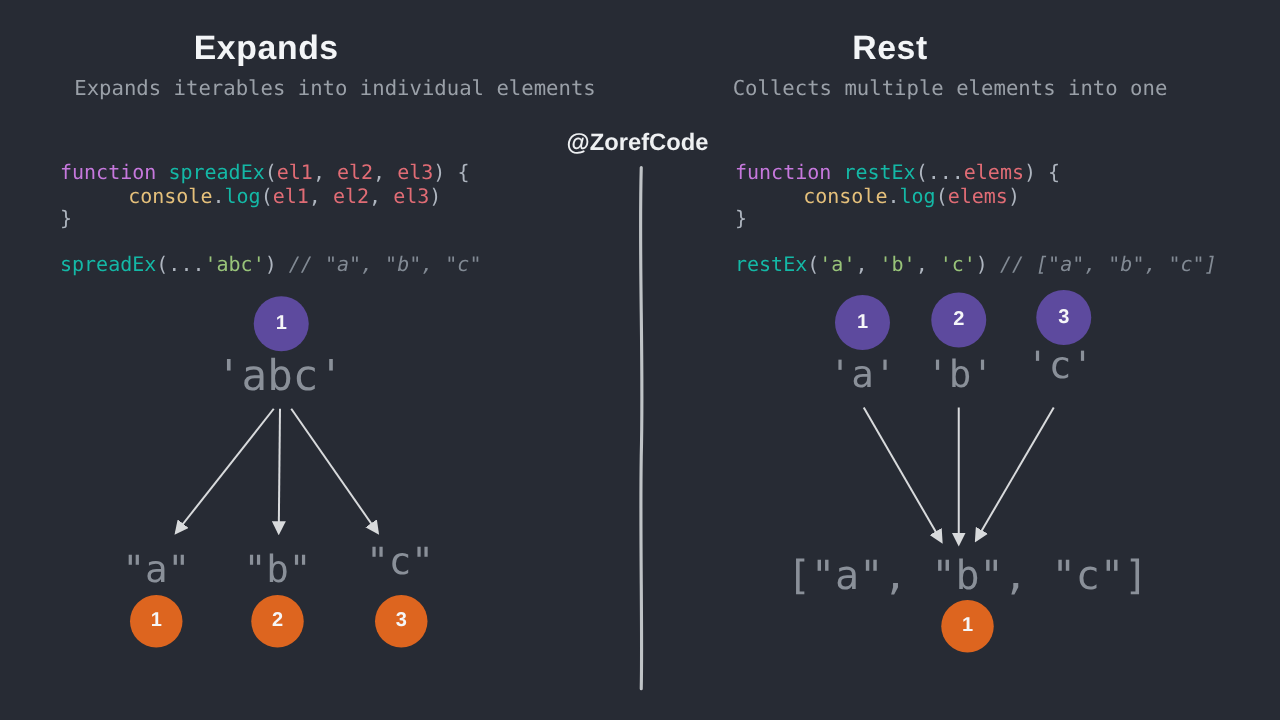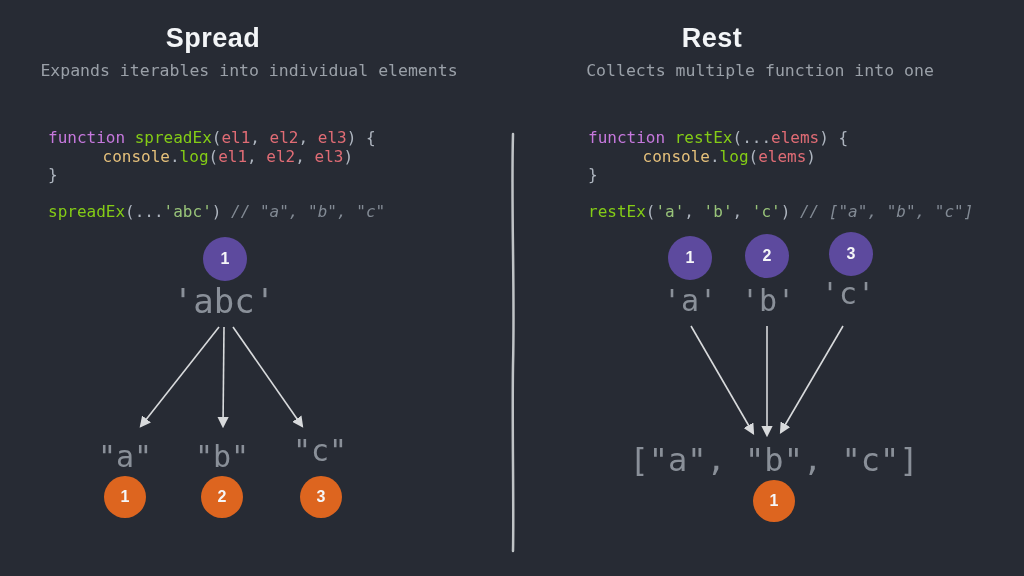--- a/index.html
+++ b/index.html
@@ -39,21 +39,21 @@
     white-space: nowrap;
   }
   .code {
     position: absolute;
     font-size: 16px;
     line-height: 18.5px;
     white-space: pre;
   }
   .code-line { min-height: 18.5px; }
   .t-kw { color: #c678dd; text-align: center; }
-  .t-fn { color: #84cc16; }
+  .t-fn { color: #14b8a6; }
   .t-pr { color: #e06c75; }
   .t-ob { color: #e5c07b; margin-left: 16px; }
   .t-st { color: #98c379; }
   .t-pl { color: #aeb5bf; }
   .t-cm { color: #828a94; font-style: italic; }
   .badge {
     position: absolute;
     transform: translate(-50%, -50%);
     border-radius: 50%;
     display: flex;
@@ -75,26 +75,27 @@
   .dlabel.lg  { font-size: 34px; }
   .dlabel.md  { font-size: 30px; }
   .dlabel.res { font-size: 32px; }
   svg.overlay { position: absolute; left: 0; top: 0; }
 </style>
 </head>
 <body>
 
 <div class="canvas">
 
-  <div class="half-title" style="left:213px; top:23px;">Spread</div>
-  <div class="half-sub" style="left:249px; top:61px;">Expands iterables into individual elements</div>
+  <div class="half-title" style="left:213px; top:23px;">Expands</div>
+  <div class="half-sub" style="left:268px; top:61px;">Expands iterables into individual elements</div>
 
   <div class="half-title" style="left:712px; top:23px;">Rest</div>
-  <div class="half-sub" style="left:760px; top:61px;">Collects multiple function into one</div>
+  <div class="half-sub" style="left:760px; top:61px;">Collects multiple elements into one</div>
 
+  <div class="watermark" style="left:510px; top:104px;">@ZorefCode</div>
 
   <svg class="overlay" width="1024" height="576" viewBox="0 0 1024 576">
     <defs>
       <marker id="ah" viewBox="0 0 10 10" refX="8" refY="5" markerWidth="7" markerHeight="7" orient="auto-start-reverse">
         <path d="M0,0 L10,5 L0,10 z" fill="#d8dadc"></path>
       </marker>
     </defs>
     <path d="M513,134 C511,210 515,290 513,365 C512,430 514,505 513,551" fill="none" stroke="#bfc3c6" stroke-width="2.5" stroke-linecap="round"></path>
     <line x1="219" y1="327" x2="141" y2="426" stroke="#d8dadc" stroke-width="1.6" marker-end="url(#ah)"></line>
     <line x1="224" y1="327" x2="223" y2="426" stroke="#d8dadc" stroke-width="1.6" marker-end="url(#ah)"></line>

